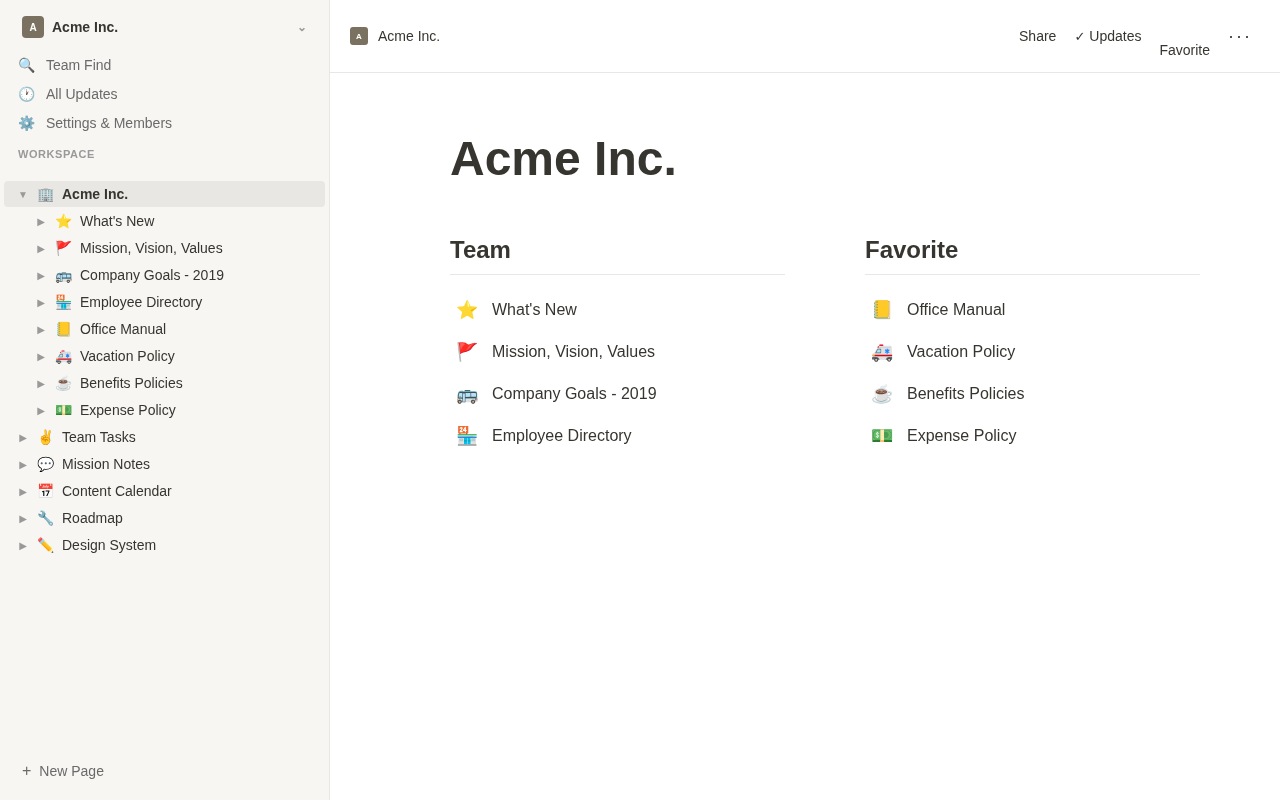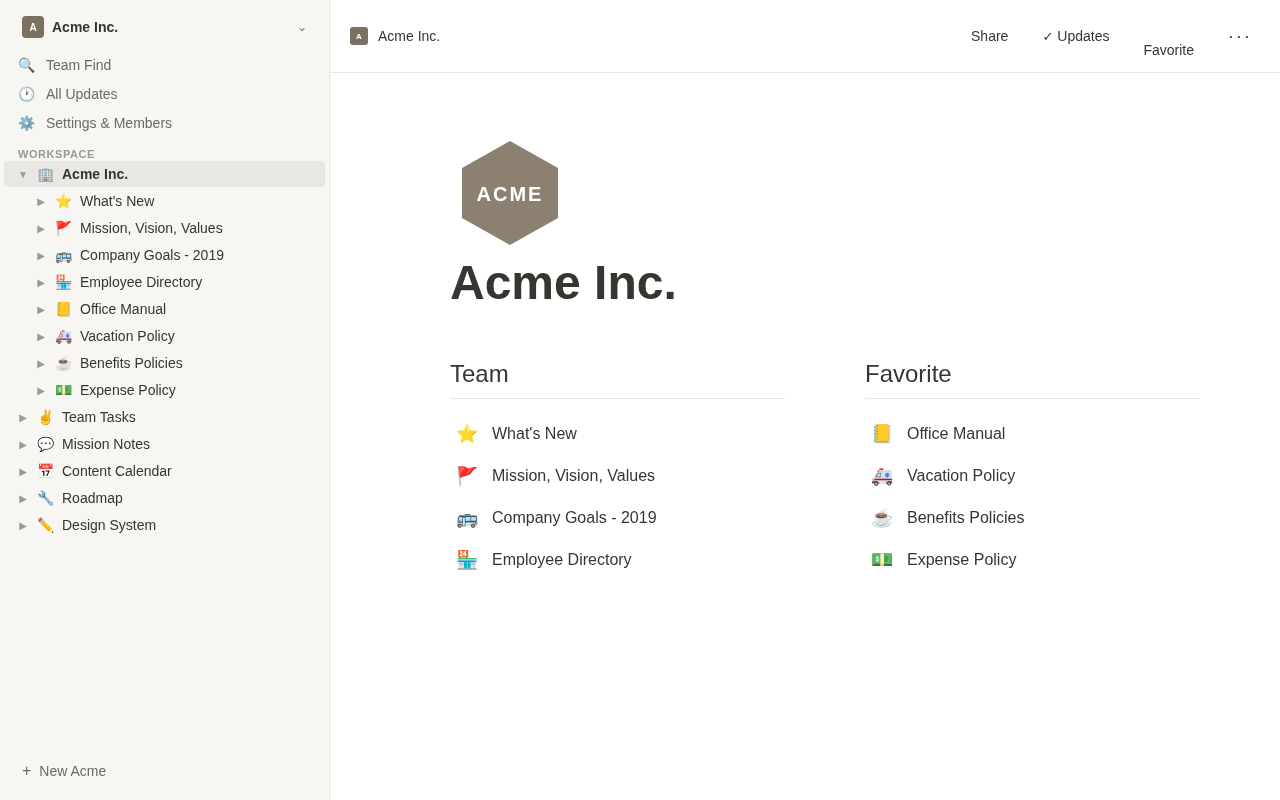--- a/index.html
+++ b/index.html
@@ -76,21 +76,21 @@
       color: #999;
       width: 18px;
       text-align: center;
     }
 
     .workspace-label {
       font-size: 11px;
       font-weight: 600;
       color: #999;
       letter-spacing: 0.05em;
-      padding: 10px 18px 0 18px;
+      padding: 10px 18px 20px 18px;
       text-transform: uppercase;
     }
 
     .tree-item {
       display: flex;
       align-items: center;
       gap: 6px;
       padding: 5px 10px 5px 12px;
       font-size: 14px;
       cursor: pointer;
@@ -170,21 +170,21 @@
 
     .topbar-title {
       font-size: 14px;
       color: #37352f;
     }
 
     .topbar-actions {
       margin-left: auto;
       display: flex;
       align-items: center;
-      gap: 18px;
+      gap: 2px;
     }
 
     .topbar-action-btn {
       font-size: 14px;
       color: #37352f;
       cursor: pointer;
       padding: 4px 8px;
       border-radius: 4px;
     }
 
@@ -222,21 +222,21 @@
       gap: 80px;
       align-items: flex-start;
     }
 
     .col {
       flex: 1;
     }
 
     .col-title {
       font-size: 24px;
-      font-weight: 400;
+      font-weight: 700;
       color: #37352f;
       margin-bottom: 16px;
       padding-bottom: 10px;
       border-bottom: 1px solid #e8e7e4;
     }
 
     .col-list {
       list-style: none;
       display: flex;
       flex-direction: column;
@@ -367,21 +367,21 @@
     <div class="tree-item">
       <span class="arrow">▶</span>
       <span class="item-emoji">✏️</span>
       <span class="item-label">Design System</span>
     </div>
   </div>
 
   <div class="sidebar-footer">
     <div class="new-page-btn">
       <span style="font-size:16px;">+</span>
-      <span>New Acme</span>
+      <span>New Page</span>
     </div>
   </div>
 </div>
 
 <div id="main">
 
   <div class="topbar">
     <div class="topbar-workspace-icon">
       <span>A</span>
     </div>
@@ -398,26 +398,20 @@
         <span>Favorite</span>
       </button>
       <button class="topbar-action-btn" style="background:none;border:none;cursor:pointer;font-size:18px;letter-spacing:2px;">
         <span>···</span>
       </button>
     </div>
   </div>
 
   <div class="page-content">
 
-    <div>
-      <svg class="acme-hexagon" viewBox="0 0 120 120" xmlns="http://www.w3.org/2000/svg">
-        <polygon points="60,8 108,35 108,85 60,112 12,85 12,35" fill="#8c8070"></polygon>
-        <text x="60" y="68" text-anchor="middle" fill="#fff" font-size="20" font-weight="700" font-family="-apple-system,sans-serif" letter-spacing="2">ACME</text>
-      </svg>
-    </div>
 
     <h1 class="page-title">Acme Inc.</h1>
 
     <div class="two-col">
 
       <div class="col">
         <div class="col-title">Team</div>
         <ul class="col-list">
           <li class="col-list-item">
             <span class="col-list-emoji">⭐</span>

